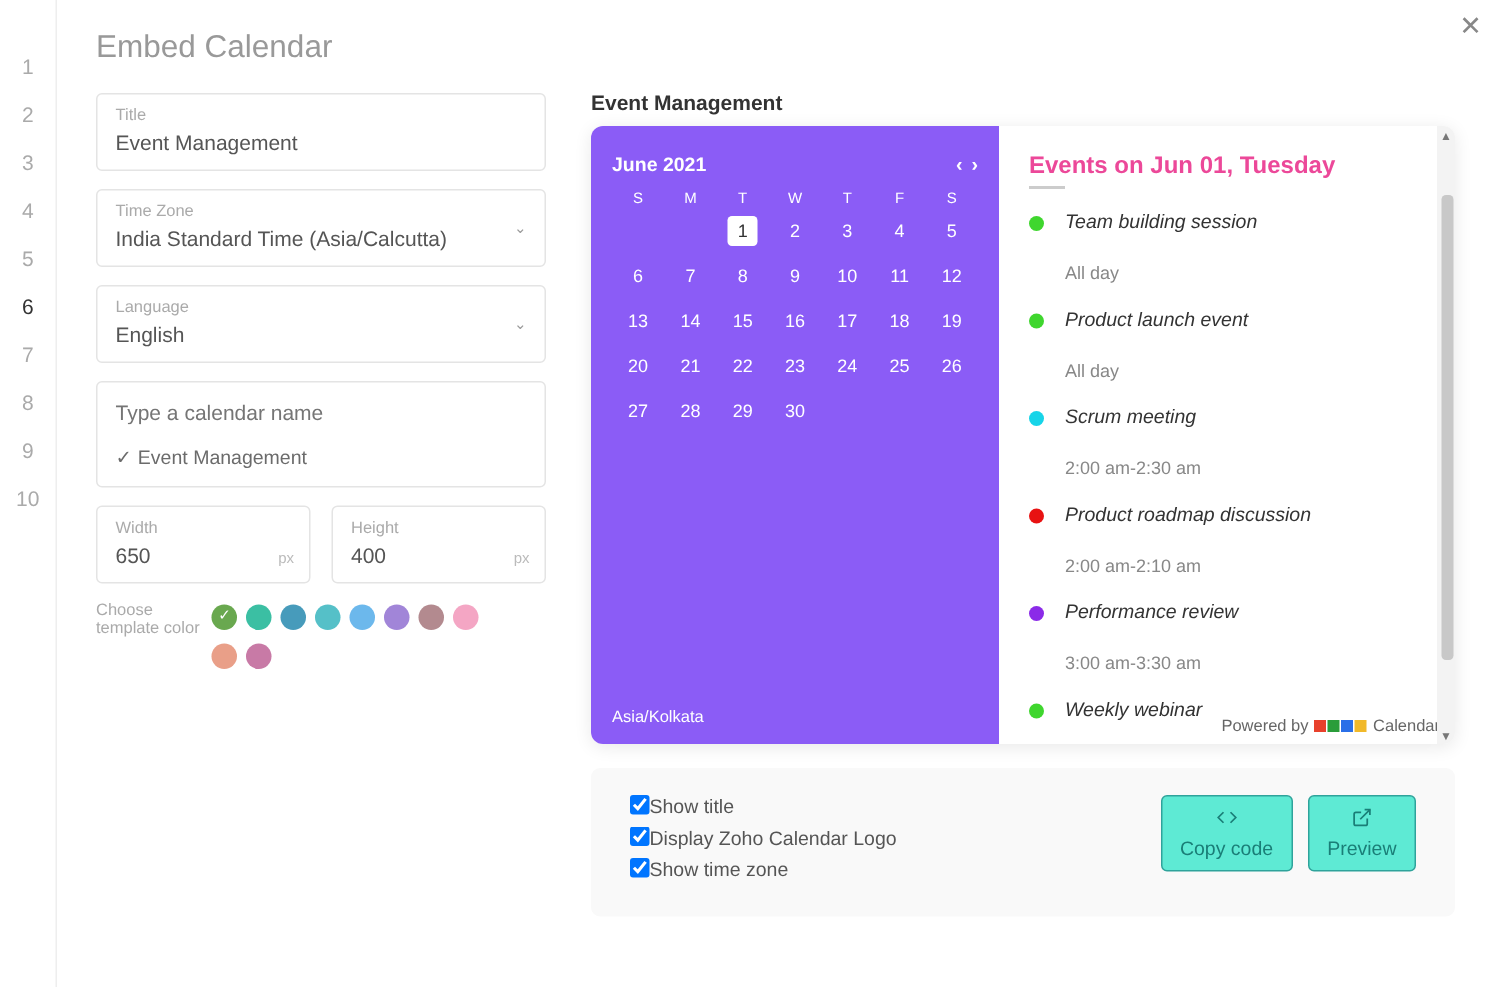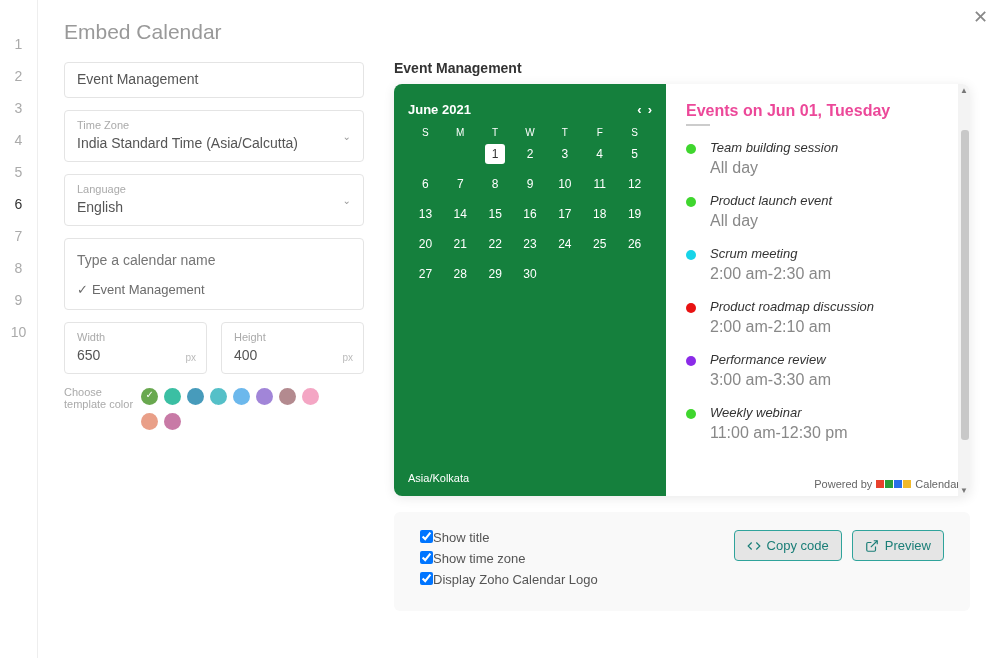--- a/index.html
+++ b/index.html
@@ -24,49 +24,49 @@
 .dimrow { display: flex; gap: 14px; margin-bottom: 12px; }
 .dimrow .field { flex: 1; margin-bottom: 0; }
 .px { position: absolute; right: 10px; bottom: 10px; font-size: 10px; color: #bbb; }
 .colorlbl { font-size: 11px; color: #aaa; margin-bottom: 6px; width: 70px; display: inline-block; vertical-align: top; }
 .swatches { display: inline-block; vertical-align: top; }
 .swatch { width: 17px; height: 17px; border-radius: 50%; display: inline-block; margin: 2px 3px; cursor: pointer; position: relative; }
 .swatch.sel::after { content: "✓"; color: #fff; font-size: 10px; position: absolute; left: 4px; top: 1px; }
 
 .preview-title { font-size: 14px; font-weight: 600; color: #333; margin-top: 40px; margin-bottom: 8px; }
 .calcard { background: #fff; border-radius: 8px; box-shadow: 0 2px 12px rgba(0,0,0,0.09); display: flex; overflow: hidden; position: relative; height: 412px; }
-.calgrid { background: #15803d; width: 272px; padding: 18px 14px 8px; color: #fff; display: flex; flex-direction: column; }
+.calgrid { background: #8b5cf6; width: 272px; padding: 18px 14px 8px; color: #fff; display: flex; flex-direction: column; }
 .calhead { display: flex; align-items: center; margin-bottom: 10px; font-size: 13px; font-weight: 600; }
 .calhead .nav { margin-left: auto; display: flex; gap: 6px; font-size: 13px; color: #fff; }
 .calhead .nav span { cursor: pointer; }
 .dow { display: grid; grid-template-columns: repeat(7, 1fr); text-align: center; font-size: 10px; margin-bottom: 6px; }
 .days { display: grid; grid-template-columns: repeat(7, 1fr); text-align: center; font-size: 12px; row-gap: 10px; }
 .days div { padding: 3px 0; cursor: pointer; }
 .days div.today { background: #fff; color: #333; border-radius: 3px; width: 20px; margin: 0 auto; }
 .tzfoot { text-align: left; font-size: 11px; margin-top: auto; padding: 8px 0 4px; color: #fff; }
 
 .events { flex: 1; padding: 18px 14px 28px 20px; position: relative; overflow-y: auto; }
 .events-h { font-size: 16px; font-weight: 700; color: #ec4899; margin-bottom: 4px; }
 .events-rule { width: 24px; height: 2px; background: #ccc; margin-bottom: 14px; }
 .evt { display: flex; gap: 14px; margin-bottom: 16px; }
 .dot { width: 10px; height: 10px; border-radius: 50%; margin-top: 4px; flex-shrink: 0; }
 .evt-title { font-size: 13px; color: #333; font-style: italic; }
-.evt-time { font-size: 16px; color: #888; margin-top: 4px; }
+.evt-time { font-size: 12px; color: #888; margin-top: 20px; }
 .powered { position: absolute; bottom: 6px; right: 10px; font-size: 11px; color: #666; display: flex; align-items: center; gap: 4px; }
 .zoho-logo { display: inline-flex; gap: 1px; }
 .zoho-logo span { width: 8px; height: 8px; display: inline-block; }
 .scrollbar-fake { position: absolute; right: 0; top: 0; bottom: 0; width: 12px; background: #f3f3f3; }
 .scrollbar-thumb { position: absolute; right: 1px; top: 46px; width: 8px; height: 310px; background: #c8c8c8; border-radius: 3px; }
 .scroll-arrow { position: absolute; right: 2px; width: 8px; height: 8px; font-size: 8px; color: #777; text-align: center; }
 
 .footer { background: #f9f9f9; margin-top: 16px; padding: 18px 26px; border-radius: 6px; display: flex; align-items: flex-start; justify-content: space-between; }
 .checks label { display: flex; gap: 0; font-size: 13px; color: #555; margin-bottom: 6px; cursor: pointer; }
 .checks input { width: 13px; height: 13px; }
 .btns { display: flex; gap: 10px; }
-.btn { border: 1px solid #2fa39b; color: #1a7e77; background: #e5e5e5; padding: 7px 12px; border-radius: 4px; font-size: 13px; cursor: pointer; display: flex; align-items: center; gap: 6px; }
+.btn { border: 1px solid #2fa39b; color: #1a7e77; background: #5eead4; padding: 7px 12px; border-radius: 4px; font-size: 13px; cursor: pointer; display: flex; align-items: center; gap: 6px; flex-direction: column; }
 .btn svg { width: 14px; height: 14px; }
 </style>
 </head>
 <body>
 
 <div class="app">
   <div class="nums" id="nums">
       <div>1</div>
       <div>2</div>
       <div>3</div>
@@ -78,20 +78,21 @@
       <div>9</div>
       <div>10</div>
     </div>
   <div class="content">
     <div class="close-x">✕</div>
     <div class="main">
       <div class="leftcol">
         <h1 class="title-h">Embed Calendar</h1>
 
         <div class="field">
+          <div class="field-label">Title</div>
           <div class="field-value">Event Management</div>
         </div>
 
         <div class="field">
           <div class="field-label">Time Zone</div>
           <div class="field-value">India Standard Time (Asia/Calcutta)</div>
           <span class="chevron">⌄</span>
         </div>
 
         <div class="field">
@@ -252,25 +253,25 @@
         </div>
 
         <div class="footer">
           <div class="checks">
             <label>
                 <input type="checkbox" checked="" style="">
                 <span>Show title</span>
               </label>
             <label>
                 <input type="checkbox" checked="" style="">
-                <span>Show time zone</span>
+                <span>Display Zoho Calendar Logo</span>
               </label>
             <label>
                 <input type="checkbox" checked="" style="">
-                <span>Display Zoho Calendar Logo</span>
+                <span>Show time zone</span>
               </label>
           </div>
           <div class="btns">
             <button class="btn">
               <svg viewBox="0 0 24 24" fill="none" stroke="currentColor" stroke-width="2">
                   <polyline points="16 18 22 12 16 6"></polyline>
                   <polyline points="8 6 2 12 8 18"></polyline>
                 </svg>
               <span>Copy code</span>
             </button>

